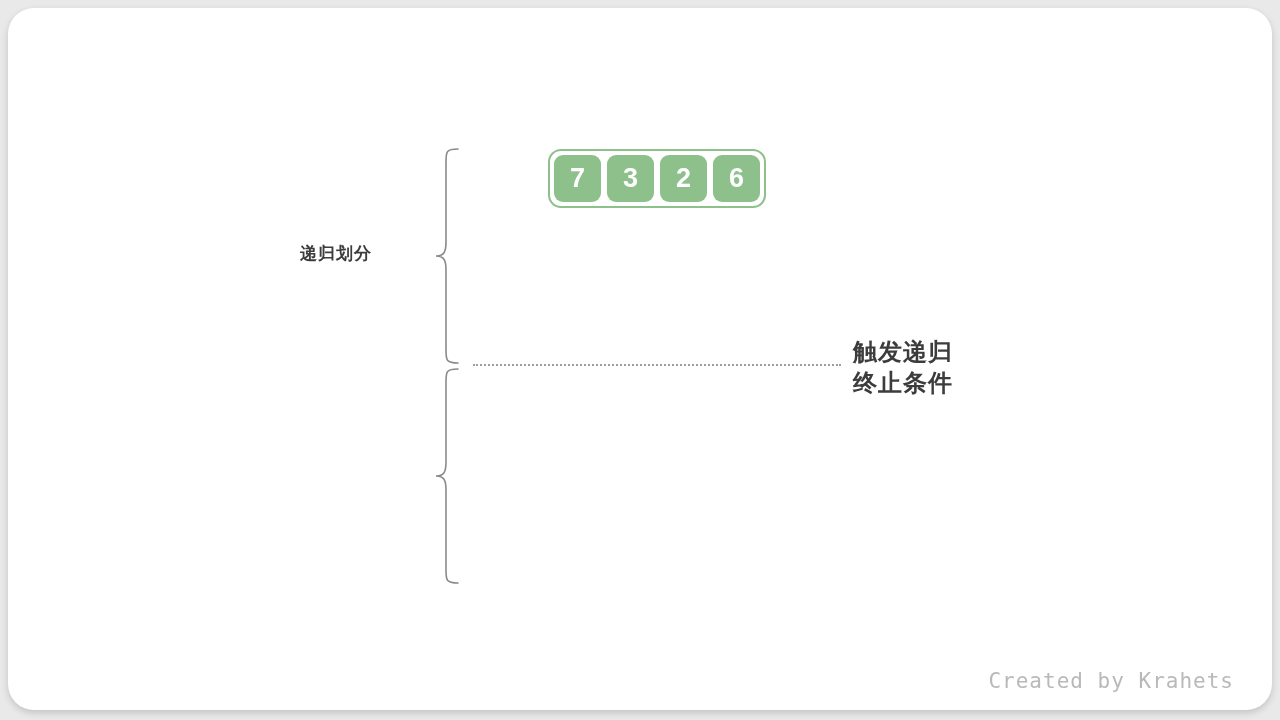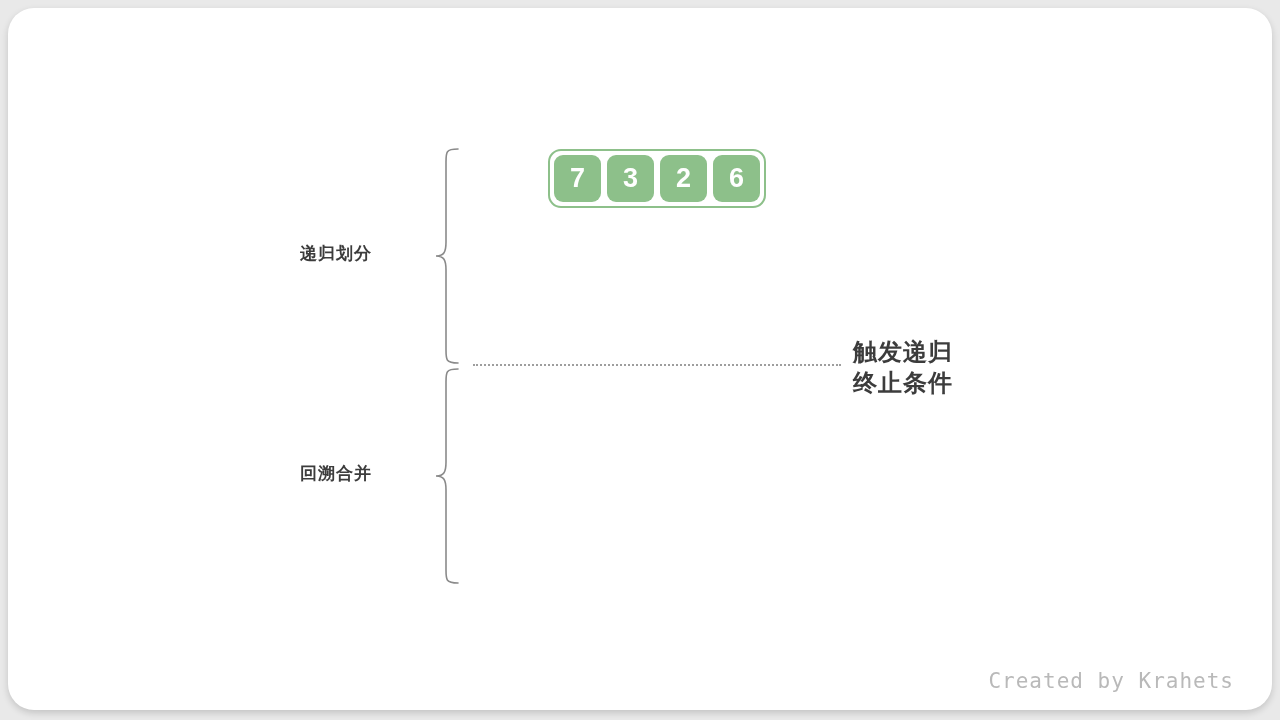--- a/index.html
+++ b/index.html
@@ -107,21 +107,20 @@
   <div class="stage">
 
     <div class="side-label label-partition">递归划分</div>
 
     <div class="brace brace-top">
       <svg viewBox="0 0 26 216">
         <path d="M 24,1 C 12,1 12,4 12,14 L 12,94 C 12,104 10,108 2,108 C 10,108 12,112 12,122 L 12,202 C 12,212 12,215 24,215"></path>
       </svg>
     </div>
 
-    <div class="side-label label-merge">回溯合并</div>
 
     <div class="brace brace-bottom">
       <svg viewBox="0 0 26 216">
         <path d="M 24,1 C 12,1 12,4 12,14 L 12,94 C 12,104 10,108 2,108 C 10,108 12,112 12,122 L 12,202 C 12,212 12,215 24,215"></path>
       </svg>
     </div>
 
     <div class="array-box" id="array-box">
 
     <div class="cell">7</div>

